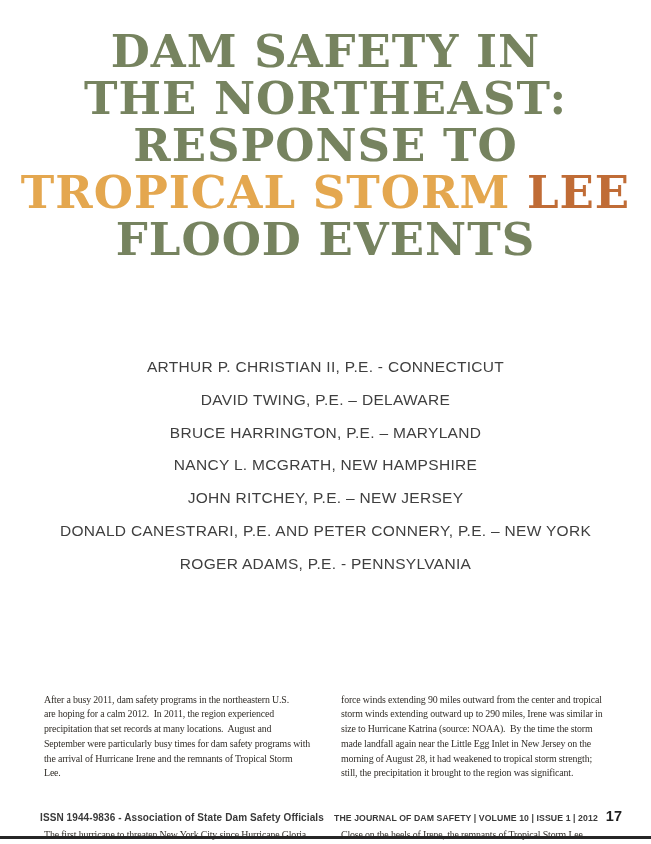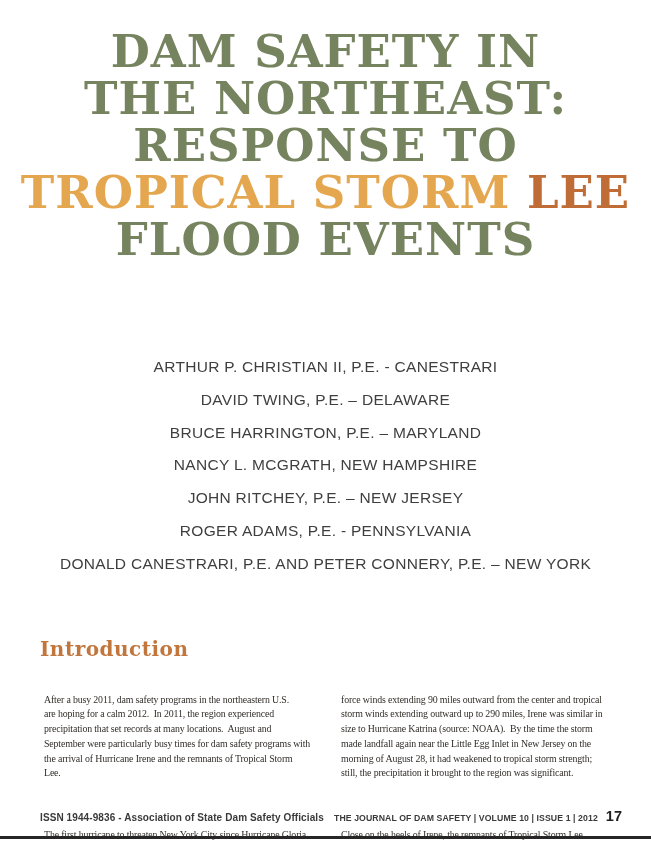--- a/index.html
+++ b/index.html
@@ -105,30 +105,29 @@
 
   <header class="title-block">
     <div class="t-line t-green">DAM SAFETY IN</div>
     <div class="t-line t-green">THE NORTHEAST:</div>
     <div class="t-line t-green">RESPONSE TO</div>
     <div class="t-line"><span class="t-gold">TROPICAL STORM </span><span class="t-rust">LEE</span></div>
     <div class="t-line t-green">FLOOD EVENTS</div>
   </header>
 
   <section class="authors-block">
-    <div>ARTHUR P. CHRISTIAN II, P.E. - CANESTRARI</div>
+    <div>ARTHUR P. CHRISTIAN II, P.E. - CONNECTICUT</div>
     <div>DAVID TWING, P.E. – DELAWARE</div>
     <div>BRUCE HARRINGTON, P.E. – MARYLAND</div>
     <div>NANCY L. MCGRATH, NEW HAMPSHIRE</div>
     <div>JOHN RITCHEY, P.E. – NEW JERSEY</div>
+    <div>DONALD CANESTRARI, P.E. AND PETER CONNERY, P.E. – NEW YORK</div>
     <div>ROGER ADAMS, P.E. - PENNSYLVANIA</div>
-    <div>DONALD CANESTRARI, P.E. AND PETER CONNERY, P.E. – NEW YORK</div>
   </section>
 
-  <h2 class="intro-heading">Introduction</h2>
 
   <section class="col col-left">
     <p>After a busy 2011, dam safety programs in the northeastern U.S.
 are hoping for a calm 2012.  In 2011, the region experienced
 precipitation that set records at many locations.  August and
 September were particularly busy times for dam safety programs with
 the arrival of Hurricane Irene and the remnants of Tropical Storm
 Lee.</p>
     <p>The first hurricane to threaten New York City since Hurricane Gloria
 in 1985, Hurricane Irene bore down on the region after making

